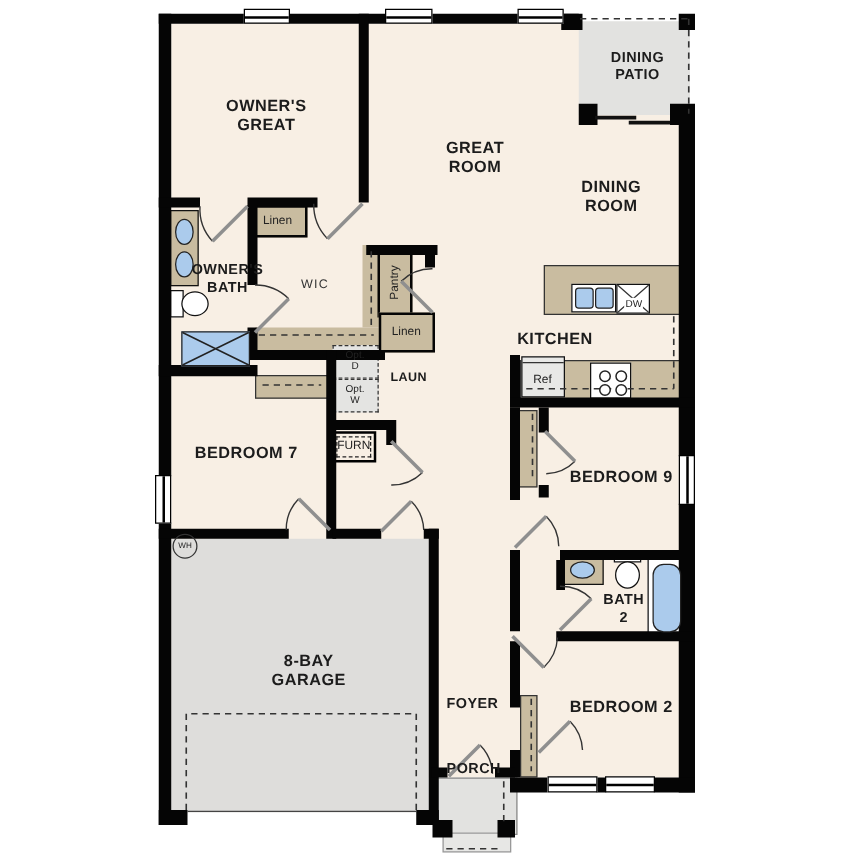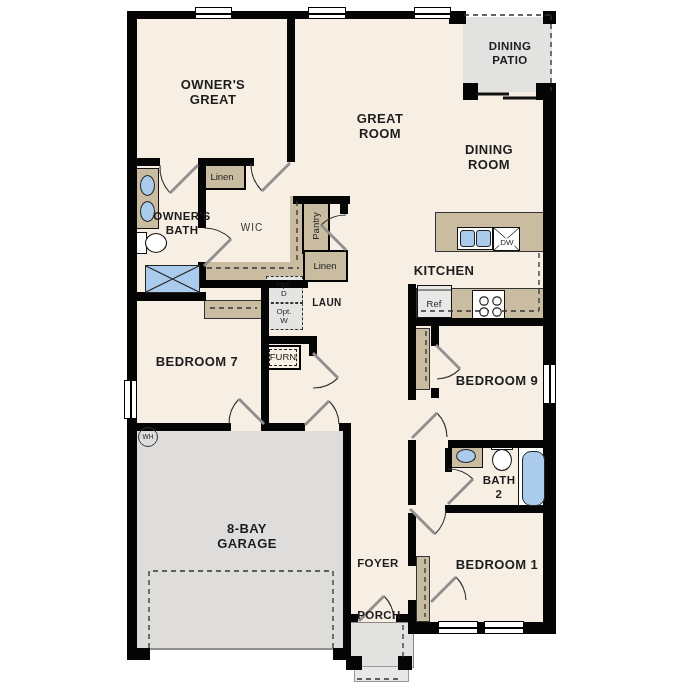--- a/index.html
+++ b/index.html
@@ -241,21 +241,21 @@
     <span style="display:block">Opt.</span>
     <span style="display:block">W</span>
   </div>
   <div class="lbl f9" style="left:283px;top:357px;">FURN</div>
   <div class="lbl f13" style="left:197px;top:362px;">BEDROOM 7</div>
   <div class="lbl f13" style="left:497px;top:381px;">BEDROOM 9</div>
   <div class="lbl f11" style="left:499px;top:488px;">
     <span style="display:block">BATH</span>
     <span style="display:block">2</span>
   </div>
-  <div class="lbl f13" style="left:497px;top:565px;">BEDROOM 1</div>
+  <div class="lbl f13" style="left:497px;top:565px;">BEDROOM 2</div>
   <div class="lbl f11" style="left:378px;top:564px;">FOYER</div>
   <div class="lbl f13" style="left:247px;top:536px;">
     <span style="display:block">8-BAY</span>
     <span style="display:block">GARAGE</span>
   </div>
   <div class="lbl f11" style="left:379px;top:616px;">PORCH</div>
   <div class="lbl f9" style="left:434px;top:304px;">Ref</div>
   <div class="lbl f8" style="left:507px;top:243px;"><span class="chip">DW</span></div>
 
 </div>

